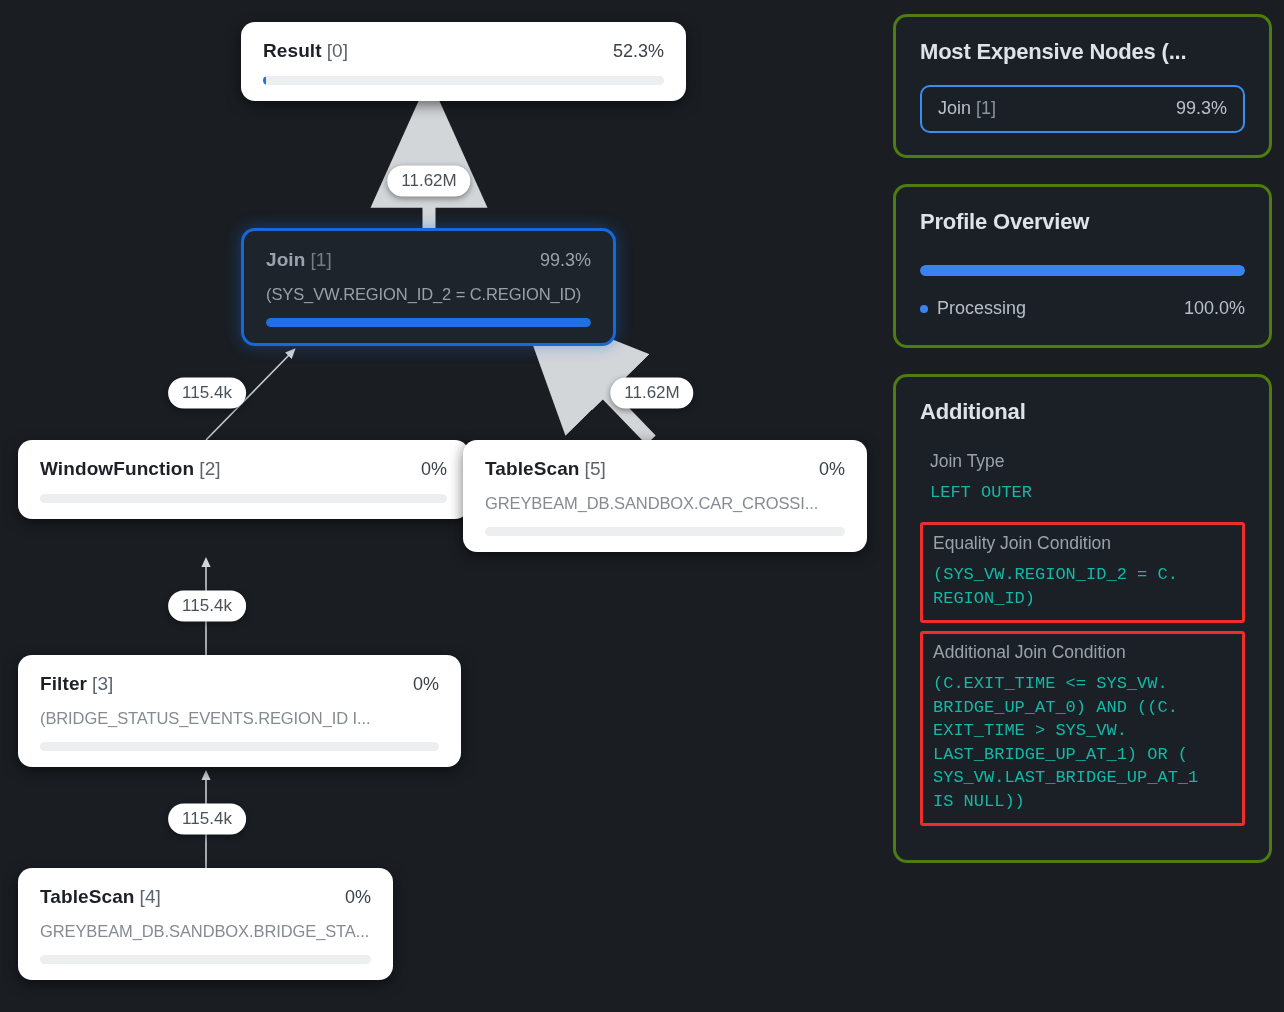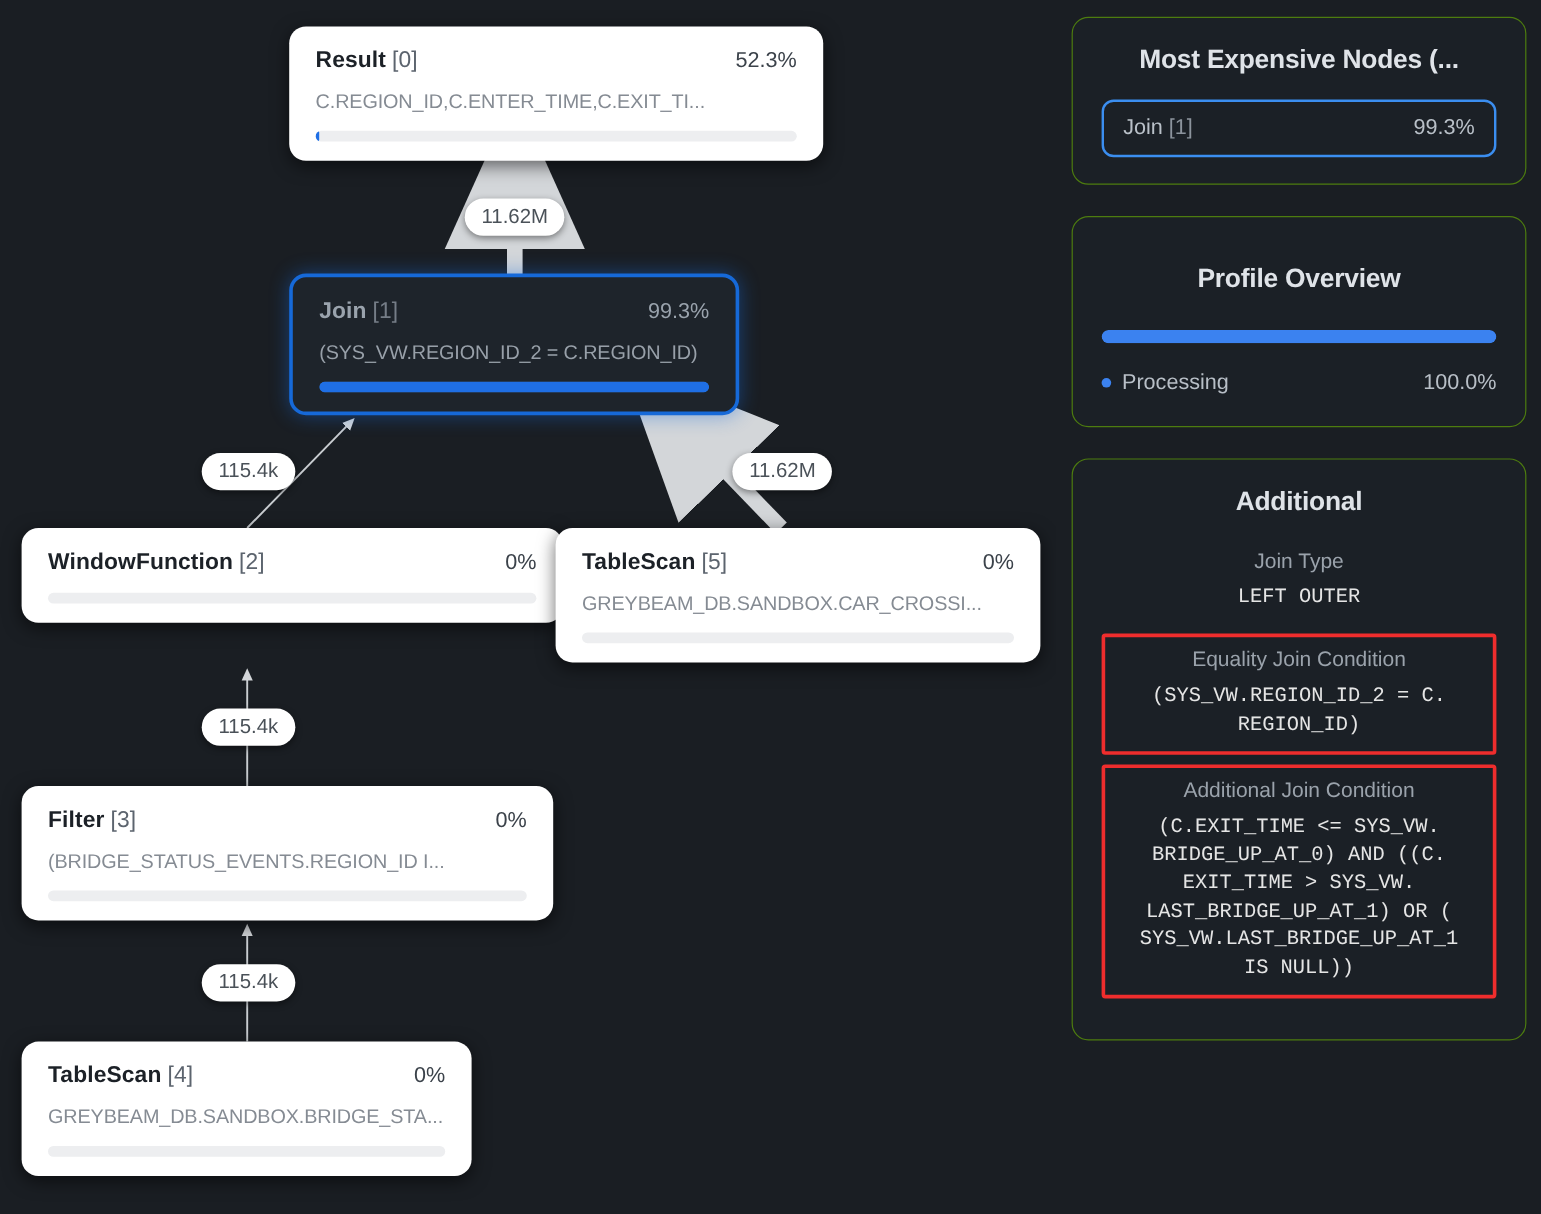--- a/index.html
+++ b/index.html
@@ -64,59 +64,58 @@
     transform: translate(-50%, -50%);
   }
 
   
   #side {
     position: absolute; left: 893px; top: 0; width: 391px; height: 1012px;
     padding: 14px 12px 14px 0;
   }
   .panel {
     background: #1b2026;
-    border: 1px solid #4d7c0f;
+    border: 3px solid #4d7c0f;
     border-radius: 14px;
     padding: 22px 24px 26px 24px;
     margin-bottom: 26px;
-    text-align: center;
   }
   .panel h2 {
     font-size: 22px; font-weight: bold; color: #dfe3e8;
     white-space: nowrap; overflow: hidden; text-overflow: ellipsis;
     letter-spacing: -.2px;
   }
 
   
   #panel-expensive { padding-bottom: 22px; }
   #panel-expensive h2 { margin-bottom: 20px; }
   .exp-row {
     display: flex; align-items: center; justify-content: space-between;
     border: 2px solid #3b8ef0; border-radius: 10px;
     background: #1b2026;
     padding: 11px 16px 12px 16px;
     font-size: 18px; color: #b9c0c8;
   }
   .exp-row .exp-idx { color: #8c949d; }
 
   
-  #panel-profile h2 { margin-bottom: 30px; margin-top: 16px; }
+  #panel-profile h2 { margin-bottom: 30px; }
   .prof-bar { height: 11px; border-radius: 7px; background: #262c34; overflow: hidden; margin-bottom: 22px; }
   .prof-bar > i { display: block; height: 100%; border-radius: 7px; background: #3b82f0; }
   .prof-legend { display: flex; align-items: center; justify-content: space-between; font-size: 18px; color: #b8bfc7; }
   .prof-legend .lt { display: flex; align-items: center; gap: 9px; }
   .dot { width: 8px; height: 8px; border-radius: 50%; background: #3b82f0; display: inline-block; }
 
   
   #panel-attrs h2 { margin-bottom: 26px; }
   .attr { margin-bottom: 10px; }
   .attr .akey { font-size: 17.5px; color: #9aa2ab; margin-bottom: 9px; }
   .attr .aval {
     font-family: "Liberation Mono", "DejaVu Sans Mono", monospace;
-    font-size: 17px; color: #e5e5e5; line-height: 1.38;
+    font-size: 17px; color: #14b8a6; line-height: 1.38;
     white-space: pre-wrap; word-break: break-word;
   }
   .attr.highlight {
     border: 3px solid #ef2d2d; border-radius: 3px;
     padding: 8px 10px 10px 10px; margin-bottom: 8px;
   }
   .attr.plain { padding: 0 10px 8px 10px; }
 </style>
 </head>
 <body>
@@ -146,21 +145,20 @@
       <line x1="206" y1="868" x2="206" y2="775" stroke="#c9cdd1" stroke-width="1.6" marker-end="url(#ah)"></line>
     </svg>
 
     <div class="node" style="left:241px; top:22px; width:445px;">
       <div class="nhead">
         <div class="ntitle">
           <span>Result</span><span class="nidx">[0]</span>
         </div>
         <div class="npct">52.3%</div>
       </div>
-      <div class="ndesc">C.REGION_ID,C.ENTER_TIME,C.EXIT_TI...</div>
       <div class="nbar">
           <i style="width:0.8%"></i>
         </div>
     </div>
 
     <div class="node selected" style="left:241px; top:228px; width:375px;">
       <div class="nhead">
         <div class="ntitle">
           <span>Join</span><span class="nidx">[1]</span>
         </div>

